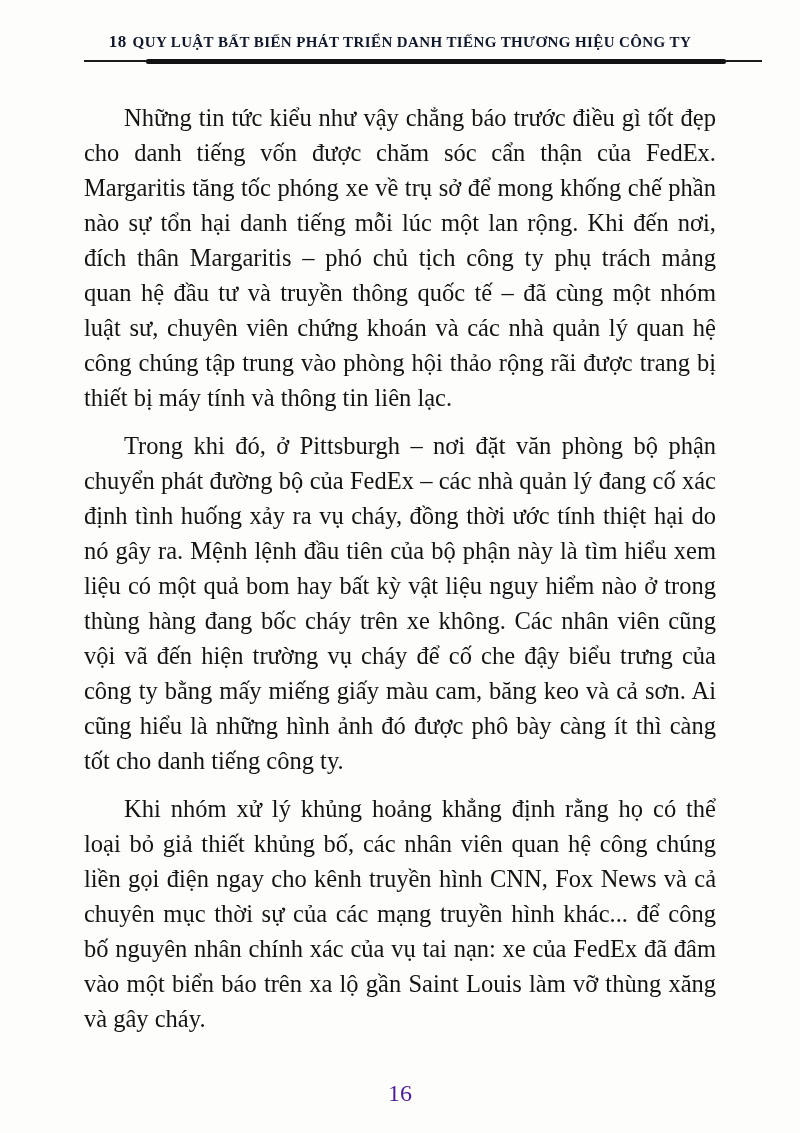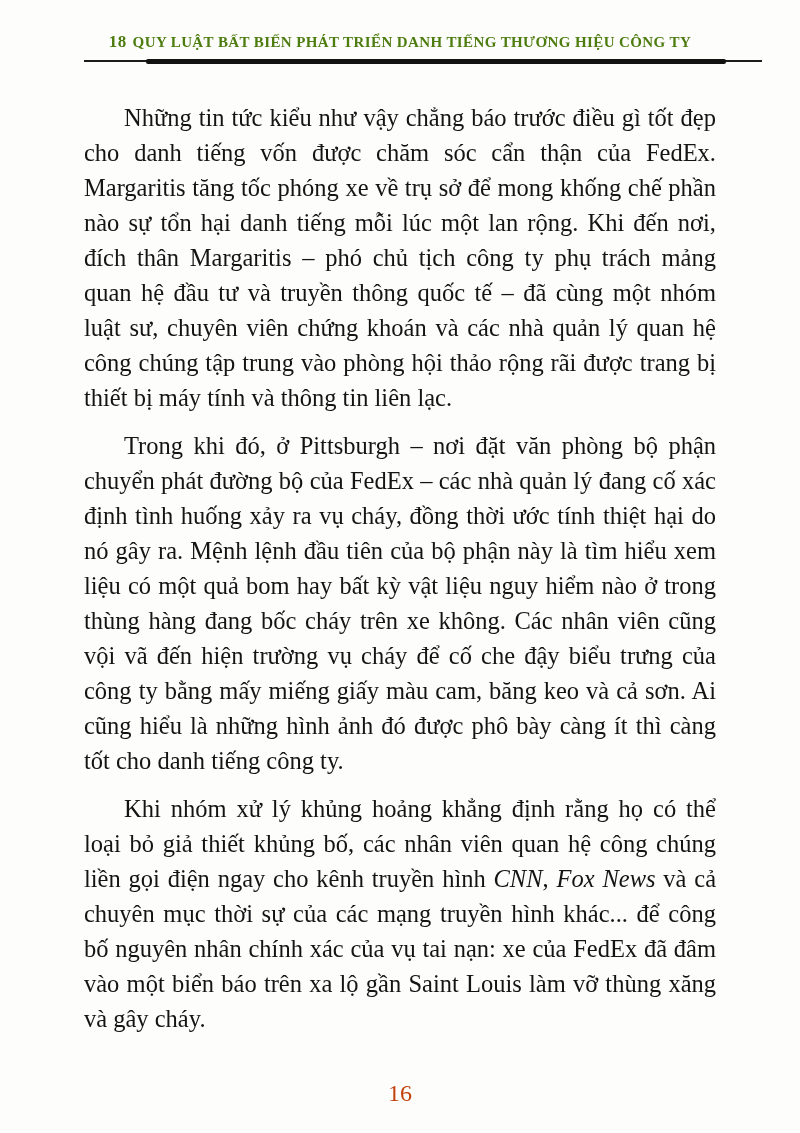--- a/index.html
+++ b/index.html
@@ -21,21 +21,21 @@
   }
   
   .running-header {
     text-align: center;
   }
   .header-text {
     font-size: 15px;
     letter-spacing: 0.4px;
     font-weight: 600;
     white-space: nowrap;
-    color: #4d7c0f;
+    color: #0f172a;
   }
   .header-num {
     font-weight: 700;
     font-size: 17px;
     margin-right: 6px;
   }
   .header-rule {
     position: relative;
     width: 678px;
     height: 6px;
@@ -66,33 +66,32 @@
     text-align: justify;
   }
   .body-text p {
     margin: 8px 0 13px 0;
     text-indent: 40px;
   }
   .body-text p.last {
     margin-bottom: 0;
   }
   .italic {
-    font-style: italic;
   }
   
   .page-footer {
     position: absolute;
     left: 0;
     bottom: 26px;
     width: 100%;
     text-align: center;
   }
   .page-number {
     font-size: 24px;
-    color: #c2410c;
+    color: #4c1d95;
   }
 </style>
 </head>
 <body>
 
 <div class="page">
 
   <header class="running-header">
     <div class="header-text">
       <span class="header-num">18</span><span>QUY LUẬT BẤT BIẾN PHÁT TRIỂN DANH TIẾNG THƯƠNG HIỆU CÔNG TY</span>

